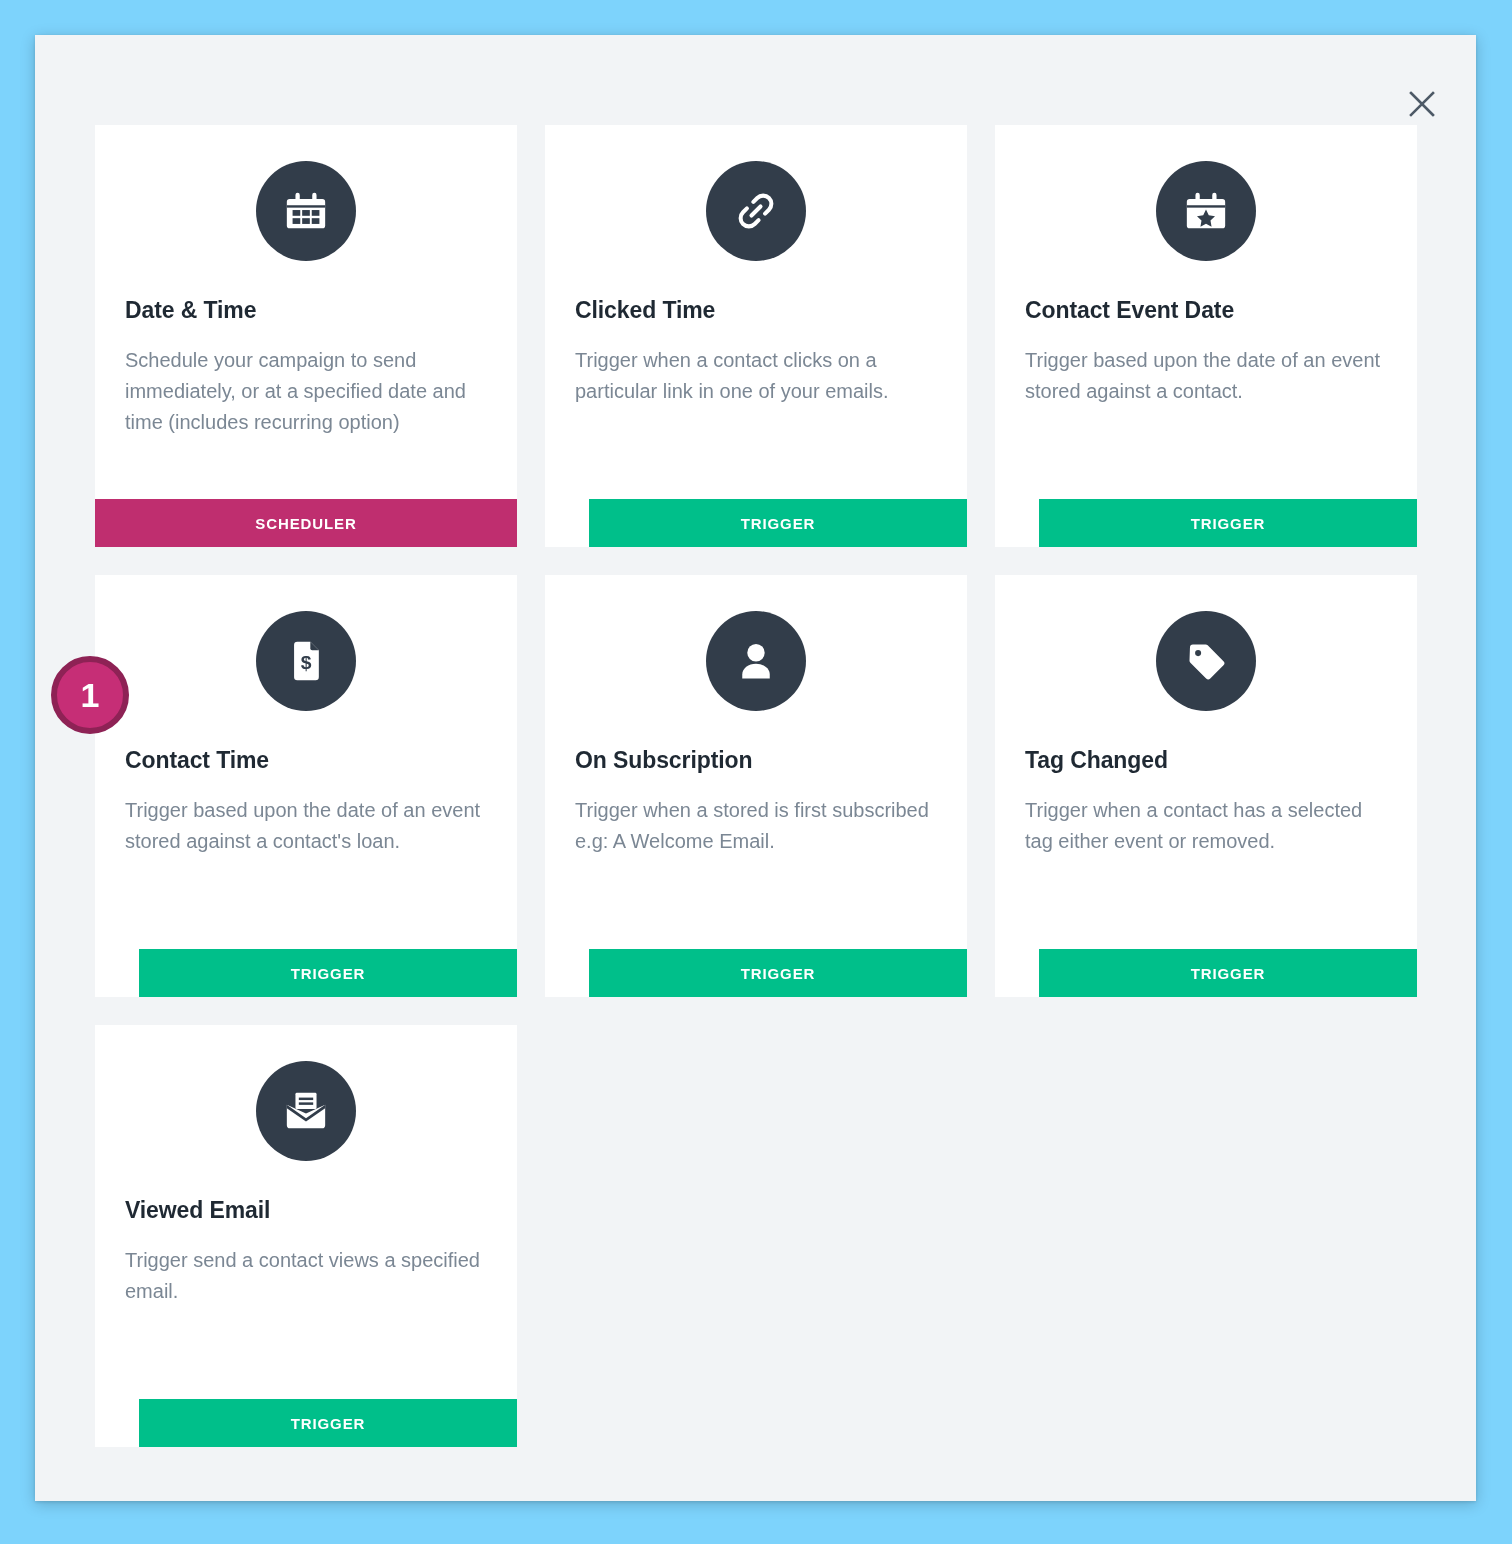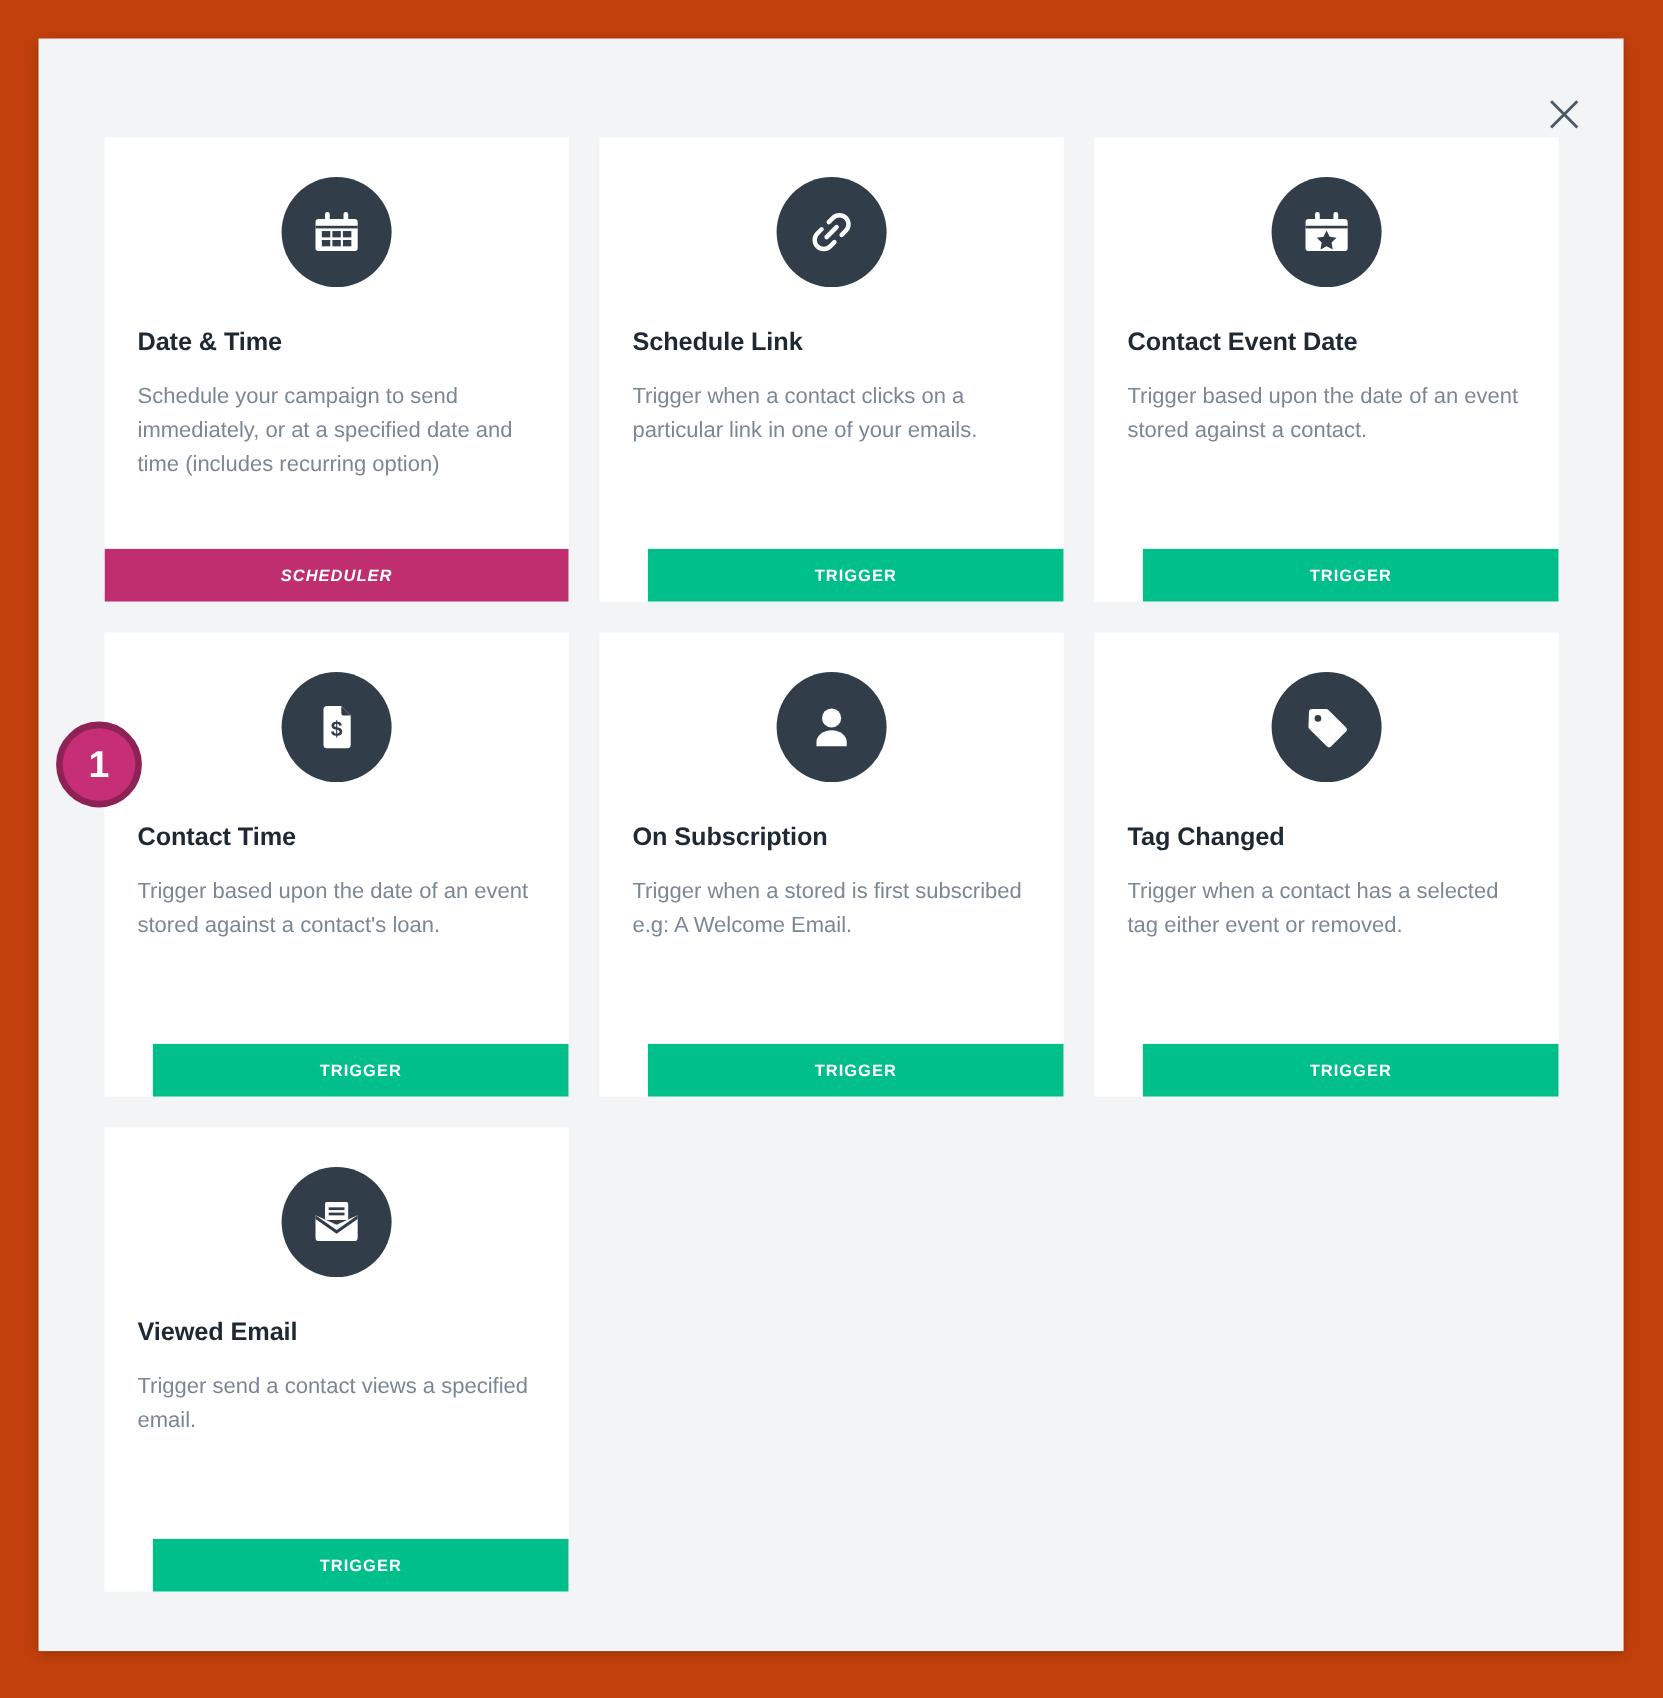--- a/index.html
+++ b/index.html
@@ -9,21 +9,21 @@
     height: 1544px;
     background: #ffffff;
     font-family: "Liberation Sans", "DejaVu Sans", sans-serif;
     overflow: hidden;
   }
 
   .screen {
     position: relative;
     width: 1512px;
     height: 1544px;
-    background: #c2410c;
+    background: #7dd3fc;
   }
 
   
   .modal {
     position: absolute;
     left: 35px;
     top: 35px;
     width: 1441px;
     height: 1466px;
     background: #f2f4f6;
@@ -114,21 +114,21 @@
     align-items: center;
     justify-content: center;
     font-size: 15px;
     font-weight: bold;
     letter-spacing: 0.9px;
     color: #ffffff;
     cursor: pointer;
     user-select: none;
   }
   .action-trigger   { background: #00bf8a; margin-left: 44px; }
-  .action-scheduler { background: #bf2e6f; font-style: italic; }
+  .action-scheduler { background: #bf2e6f; }
 
   
   .step-marker {
     position: absolute;
     left: 51px;
     top: 656px;
     width: 78px;
     height: 78px;
     border-radius: 50%;
     background: #c62e76;
@@ -188,21 +188,21 @@
             <svg width="44" height="44" viewBox="0 0 48 48" fill="none" stroke="#ffffff" stroke-width="4.4" stroke-linecap="round">
               <g transform="rotate(-45 24 24)">
                 <path d="M19 15h-6a9 9 0 0 0 0 18h6"></path>
                 <path d="M29 15h6a9 9 0 0 1 0 18h-6"></path>
                 <path d="M17 24h14"></path>
               </g>
             </svg>
           </div>
         </div>
         <div class="card-body">
-          <div class="card-title">Schedule Link</div>
+          <div class="card-title">Clicked Time</div>
           <div class="card-desc">Trigger when a contact clicks on a particular link in one of your emails.</div>
         </div>
         <div class="card-action action-trigger">TRIGGER</div>
       </div>
 
       <div class="card">
         <div class="card-icon-wrap">
           <div class="icon-circle">
             <svg width="46" height="46" viewBox="0 0 48 48" fill="#ffffff">
               <rect x="13" y="5" width="4.5" height="9" rx="2.2"></rect>

